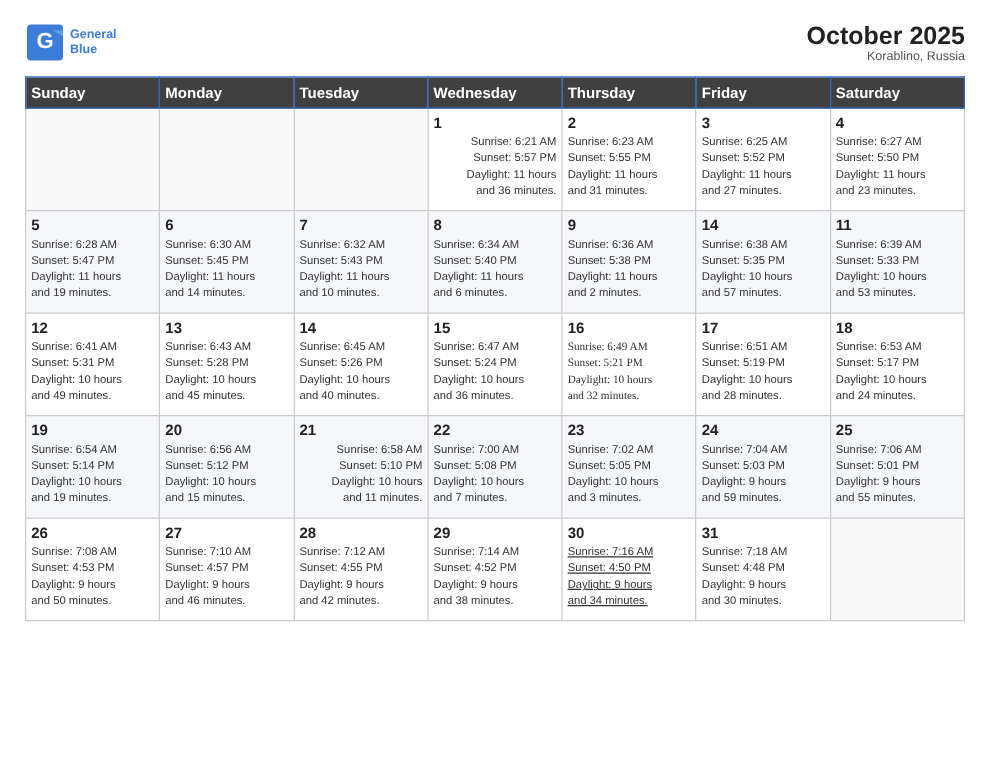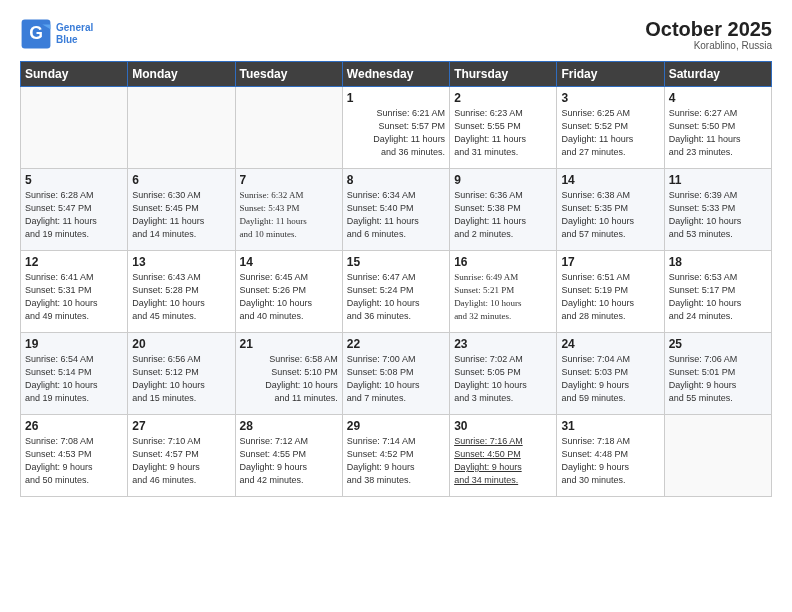--- a/index.html
+++ b/index.html
@@ -172,21 +172,21 @@
           </td>
           <td>
             <span class="day-number">6</span>
             <div class="day-info" style="white-space: pre-line;">Sunrise: 6:30 AM
 Sunset: 5:45 PM
 Daylight: 11 hours
 and 14 minutes.</div>
           </td>
           <td>
             <span class="day-number">7</span>
-            <div class="day-info" style="white-space: pre-line; font-family: Liberation Serif, serif;">Sunrise: 6:32 AM
+            <div class="day-info" style="white-space: pre-line;">Sunrise: 6:32 AM
 Sunset: 5:43 PM
 Daylight: 11 hours
 and 10 minutes.</div>
           </td>
           <td>
             <span class="day-number">8</span>
             <div class="day-info" style="white-space: pre-line;">Sunrise: 6:34 AM
 Sunset: 5:40 PM
 Daylight: 11 hours
 and 6 minutes.</div>

